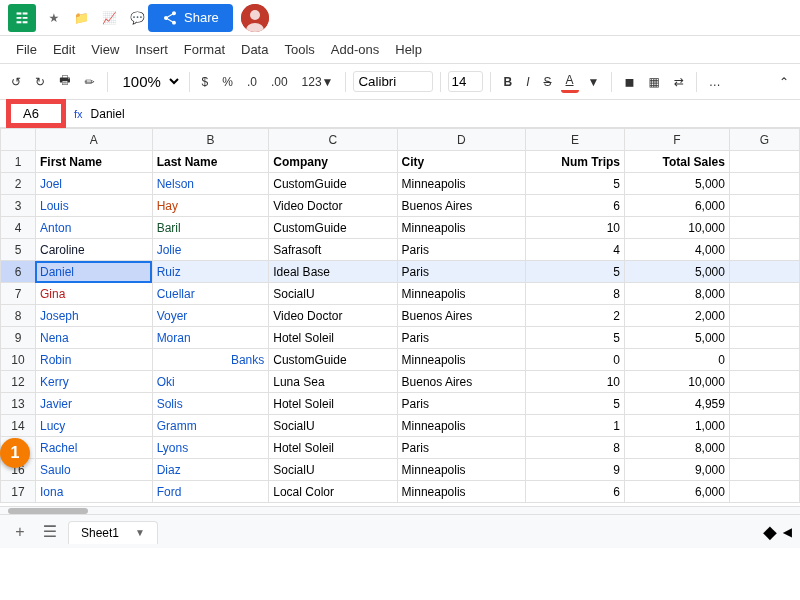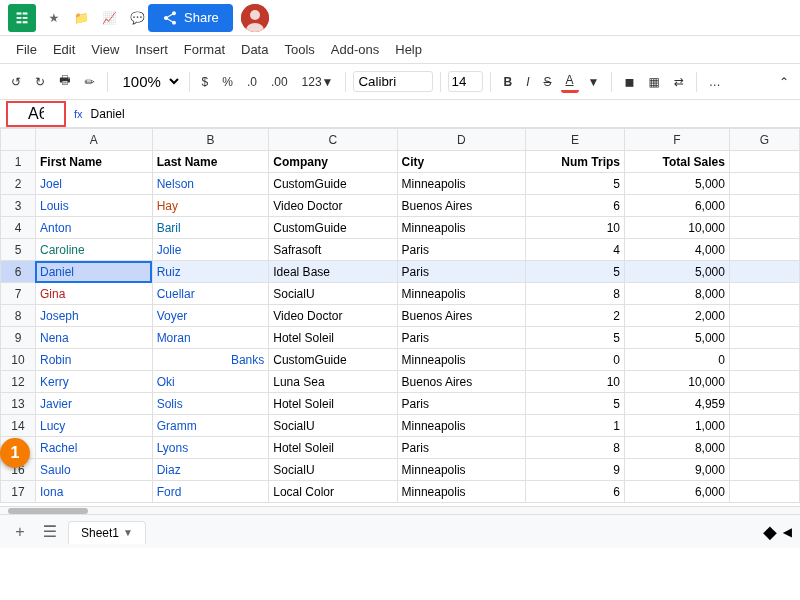--- a/index.html
+++ b/index.html
@@ -44,21 +44,21 @@
     .tb-bold { font-weight: bold; }
     .tb-italic { font-style: italic; }
     .tb-strike { text-decoration: line-through; }
     .tb-underline-a { text-decoration: underline; border-bottom: 3px solid #ea4335; }
 
     
     .formula-bar {
       display: flex; align-items: center; padding: 2px 6px; background: #fff;
       border-bottom: 1px solid #e0e0e0; height: 28px; gap: 8px;
     }
-    .cell-ref { border: 2px solid #ef4444; padding: 2px 20px; width: 60px; font-size: 16px; }
+    .cell-ref { border: 5px solid #ef4444; padding: 2px 12px; width: 60px; font-size: 13px; }
     .fx-label { color: #1d4ed8; font-size: 11px; }
     .formula-input { flex: 1; border: none; font-size: 12px; outline: none; }
 
     
     .spreadsheet { display: flex; flex-direction: column; flex: 1; overflow: hidden; position: relative; }
     .sheet-wrapper { flex: 1; overflow: auto; position: relative; }
 
     table.grid {
       border-collapse: collapse; table-layout: fixed; width: 100%;
     }
@@ -74,21 +74,21 @@
       width: 30px; min-width: 30px; position: sticky; left: 0; z-index: 1;
     }
 
     
     .bottom-bar {
       display: flex; align-items: center; background: #f8f9fa;
       border-top: 1px solid #e0e0e0; height: 34px; padding: 0 8px; gap: 6px;
     }
     .add-sheet-btn { width: 24px; height: 24px; background: none; border: none; cursor: pointer; font-size: 16px; color: #666; }
     .sheet-tab {
-      display: flex; align-items: center; gap: 4px; padding: 4px 12px;
+      display: flex; align-items: center; gap: 16px; padding: 4px 12px;
       border: 1px solid #e0e0e0; border-bottom: none; background: white;
       border-radius: 4px 4px 0 0; font-size: 12px; cursor: pointer; margin-bottom: -1px;
     }
     .spacer { flex: 1; }
     .bottom-right { display: flex; align-items: center; gap: 6px; }
 
     
     .tutorial-badge {
       position: absolute; left: 0; top: 310px; width: 30px; height: 30px;
       background: #f57c00; border-radius: 50%; display: flex; align-items: center;
@@ -233,30 +233,30 @@
             <td style="color: #c2410c;">Hay</td>
             <td>Video Doctor</td>
             <td>Buenos Aires</td>
             <td style="text-align: right;">6</td>
             <td style="text-align: right;">6,000</td>
             <td></td>
           </tr>
           <tr>
             <td class="row-header">4</td>
             <td style="color: rgb(17, 85, 204);">Anton</td>
-            <td style="color: #0369a1;">Baril</td>
+            <td style="color: #14532d;">Baril</td>
             <td>CustomGuide</td>
             <td>Minneapolis</td>
             <td style="text-align: right;">10</td>
             <td style="text-align: right;">10,000</td>
             <td></td>
           </tr>
           <tr>
             <td class="row-header">5</td>
-            <td style="color: #0f766e; margin-top: 11px;">Caroline</td>
+            <td style="color: #0f172a; margin-top: 11px;">Caroline</td>
             <td style="color: rgb(17, 85, 204);">Jolie</td>
             <td>Safrasoft</td>
             <td>Paris</td>
             <td style="text-align: right;">4</td>
             <td style="text-align: right;">4,000</td>
             <td></td>
           </tr>
           <tr style="background: rgb(232, 240, 254);">
             <td class="row-header" style="background: rgb(201, 215, 248);">6</td>
             <td style="color: rgb(17, 85, 204); background: rgb(201, 215, 248); outline: rgb(26, 115, 232) solid 2px; outline-offset: -2px;">Daniel</td>

